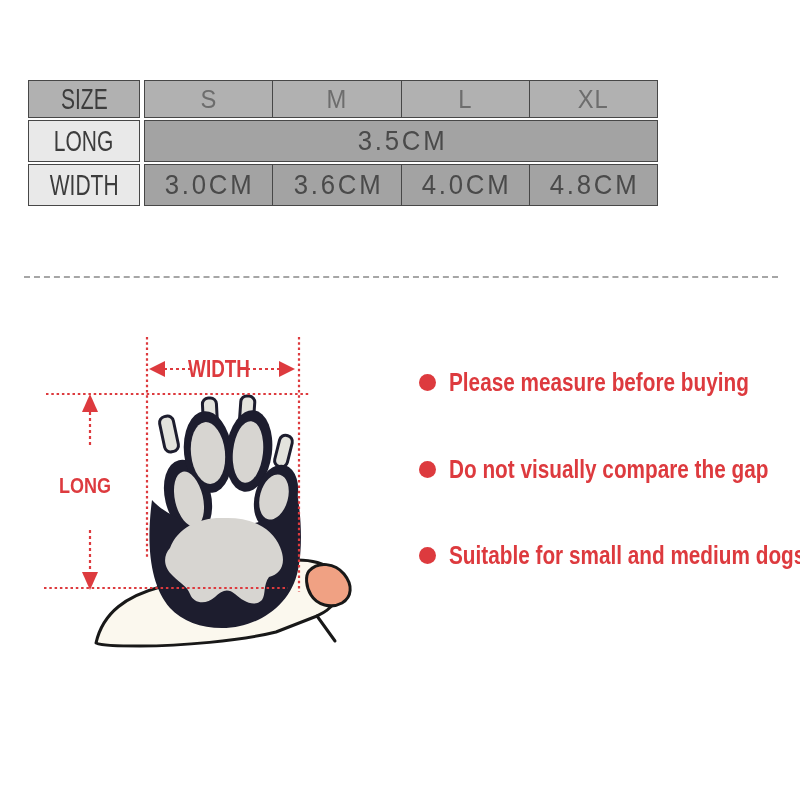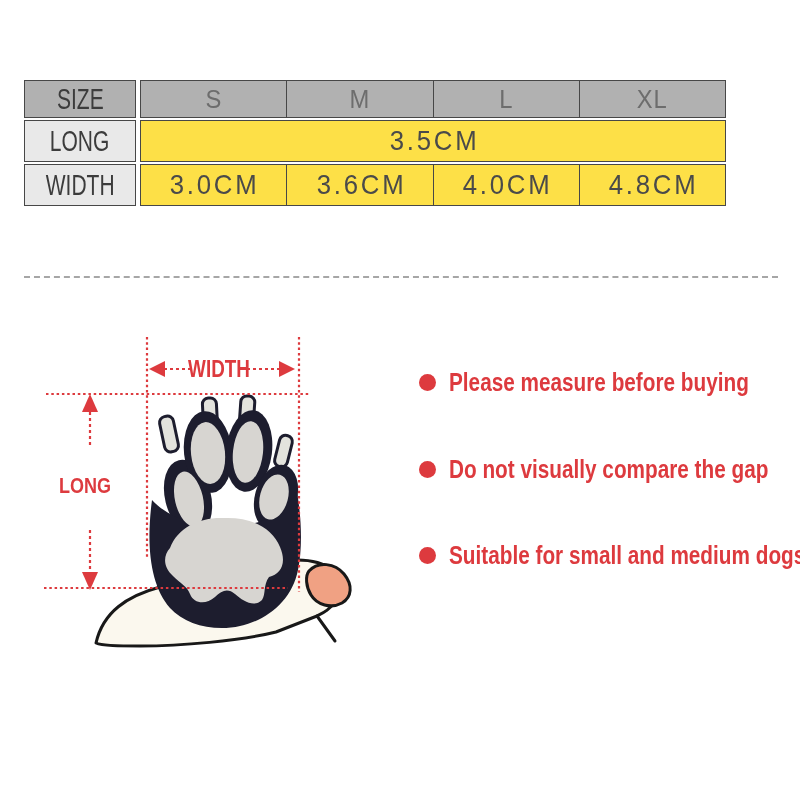--- a/index.html
+++ b/index.html
@@ -2,27 +2,27 @@
 <html><head>
 <meta charset="utf-8">
 <style>
   html,body { margin:0; padding:0; background:#fff; }
   #page {
     position:relative; width:800px; height:800px; background:#ffffff;
     font-family:"Liberation Sans", sans-serif; overflow:hidden;
   }
 
   
-  #size-chart { position:absolute; left:24px; top:80px; width:702px; }
+  #size-chart { position:absolute; left:1px; top:80px; width:630px;padding-left:27px; }
   .trow { display:flex; gap:4px; margin-bottom:2px; }
   .cell-label {
     width:110px; flex:none; border:1px solid #474747;
     display:flex; align-items:center; justify-content:center;
   }
-  .data-group { flex:1; display:flex; border:1px solid #474747; background:#fde047; }
+  .data-group { flex:1; display:flex; border:1px solid #474747; background:#a3a3a3; }
   .dcell {
     flex:1; display:flex; align-items:center; justify-content:center;
   }
   .dcell + .dcell { border-left:1px solid #474747; }
   .row-head  { height:38px; }
   .row-head .cell-label, .row-head .data-group { background:#b1b1b1; }
   .row-body  { height:42px; }
   .row-body .cell-label { background:#e9e9e9; }
   .lbl-txt {
     font-size:30px; color:#3c3c3c; transform:scaleX(0.70); white-space:nowrap;

